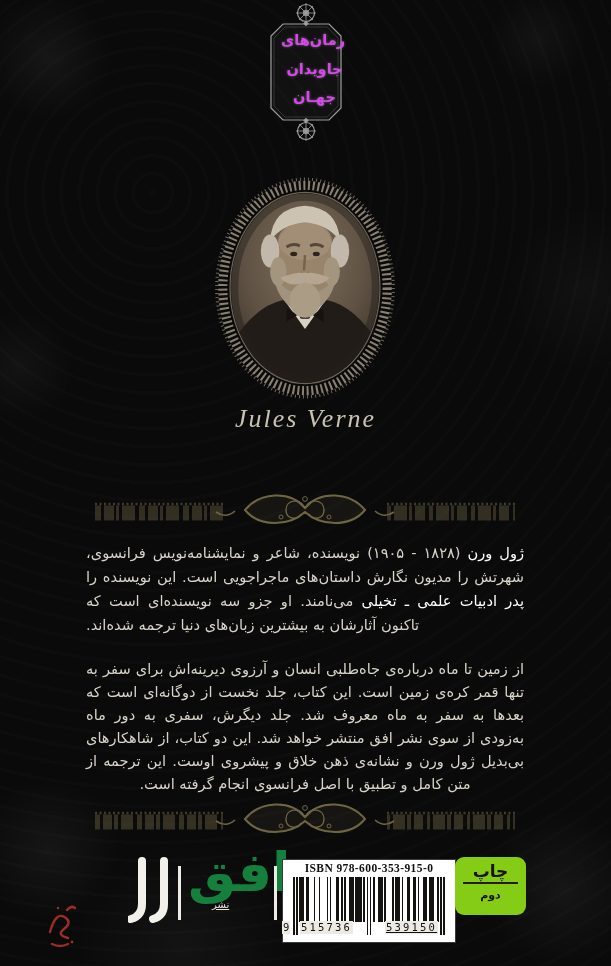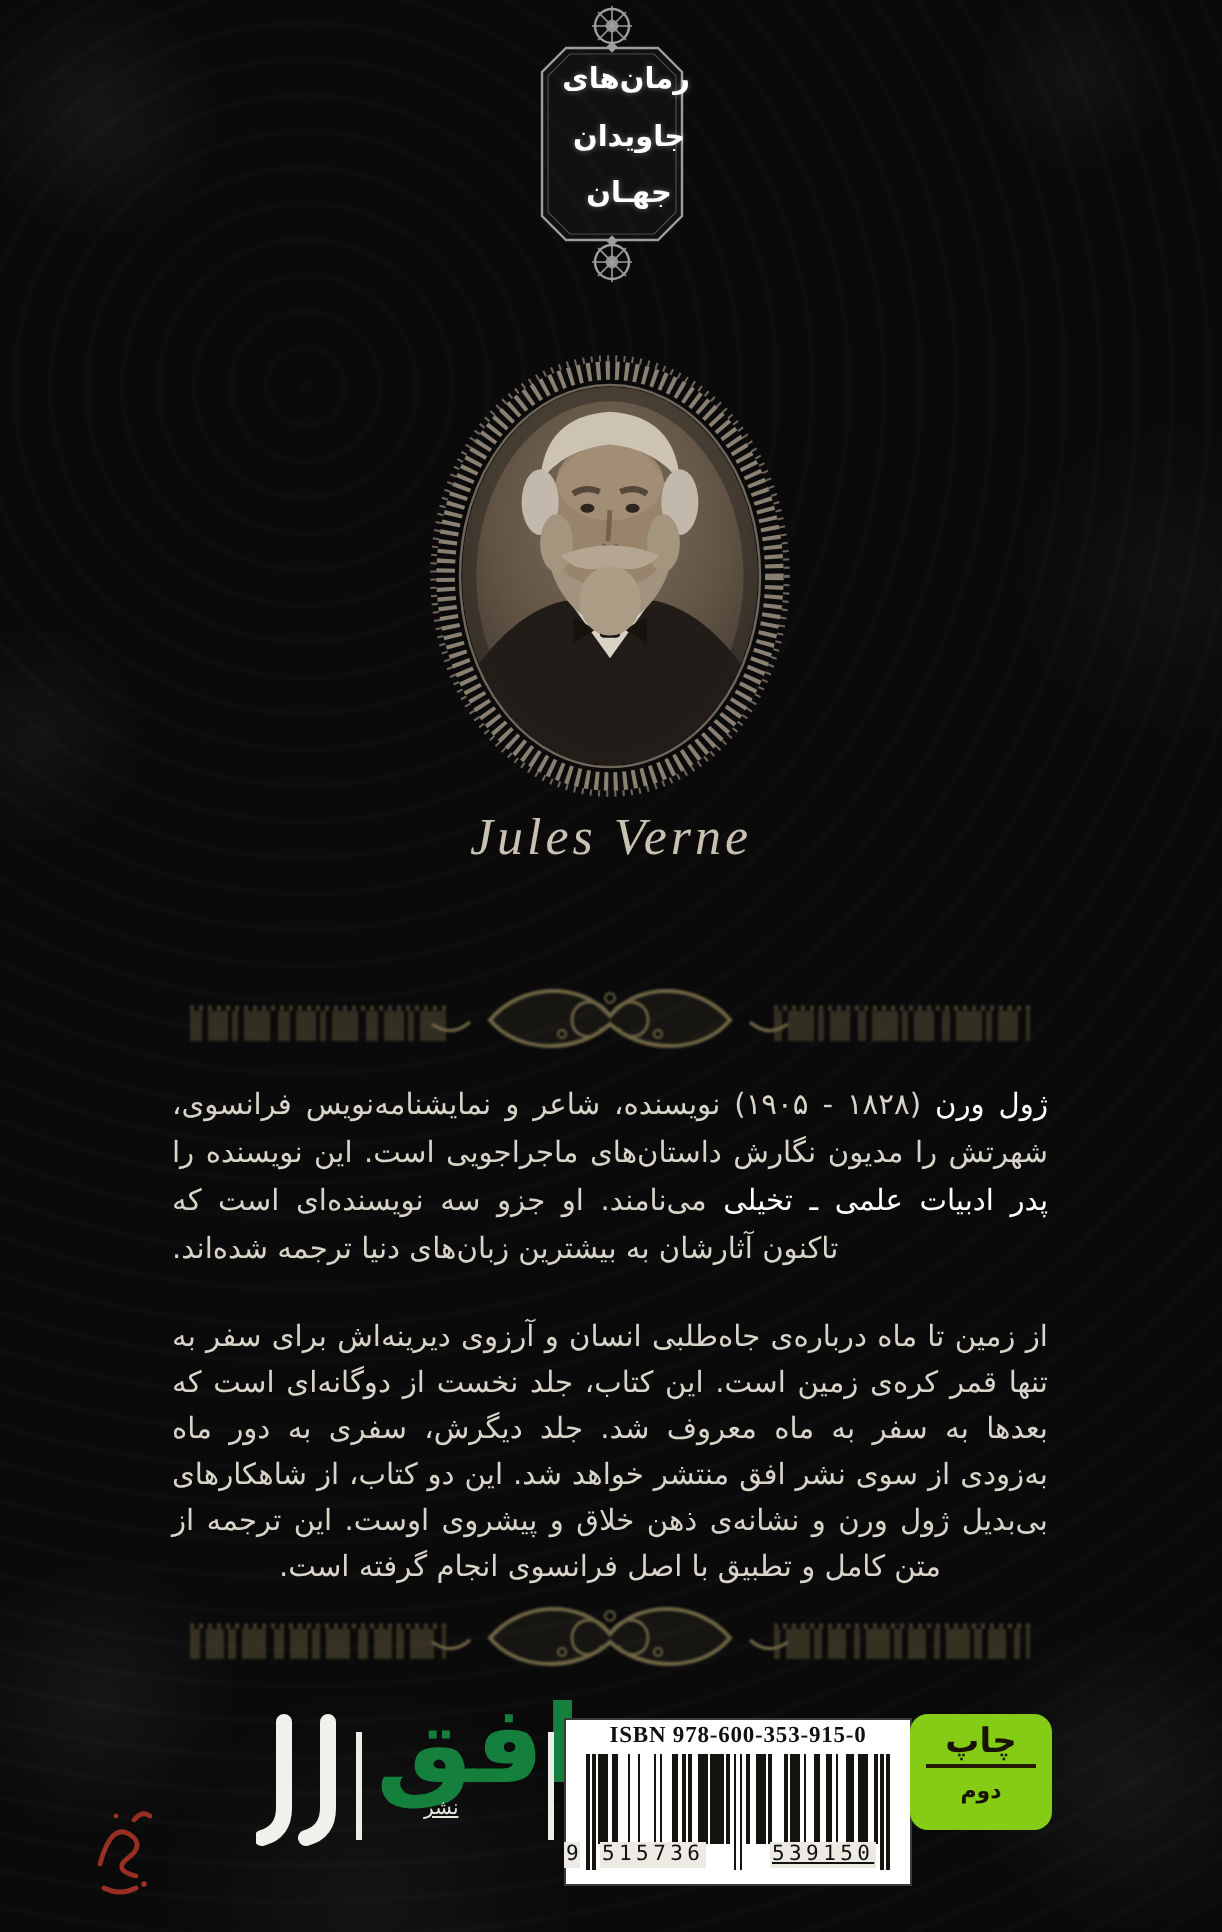--- a/index.html
+++ b/index.html
@@ -19,21 +19,21 @@
       radial-gradient(circle 110px at 92% 92%, rgba(255,255,255,.05), transparent 72%),
       radial-gradient(circle 150px at 30% 98%, rgba(255,255,255,.04), transparent 72%),
       repeating-radial-gradient(circle at 25% 20%, rgba(255,255,255,.012) 0 3px, rgba(0,0,0,0) 3px 18px);
   }
 
   
   .series-badge { position:absolute; left:267px; top:2px; width:78px; height:140px; }
   .series-badge svg { position:absolute; inset:0; }
   .badge-lines {
     position:absolute; top:24px; left:0; right:0; text-align:center;
-    color:#ffffff; font-size:14.5px; line-height:28.5px; font-weight:bold;
+    color:#d946ef; font-size:14.5px; line-height:28.5px; font-weight:bold;
     text-shadow:0 0 3px rgba(255,255,255,.35); direction:rtl;margin-left:17px;
   }
 
   
   .portrait { position:absolute; left:212px; top:175px; width:186px; height:226px; }
 
   .author-caption {
     position:absolute; left:0; right:0; top:404px; text-align:center;
     font-family:"Liberation Serif", serif; font-style:italic; font-size:26px;
     color:#c9c2b3; letter-spacing:2px;

